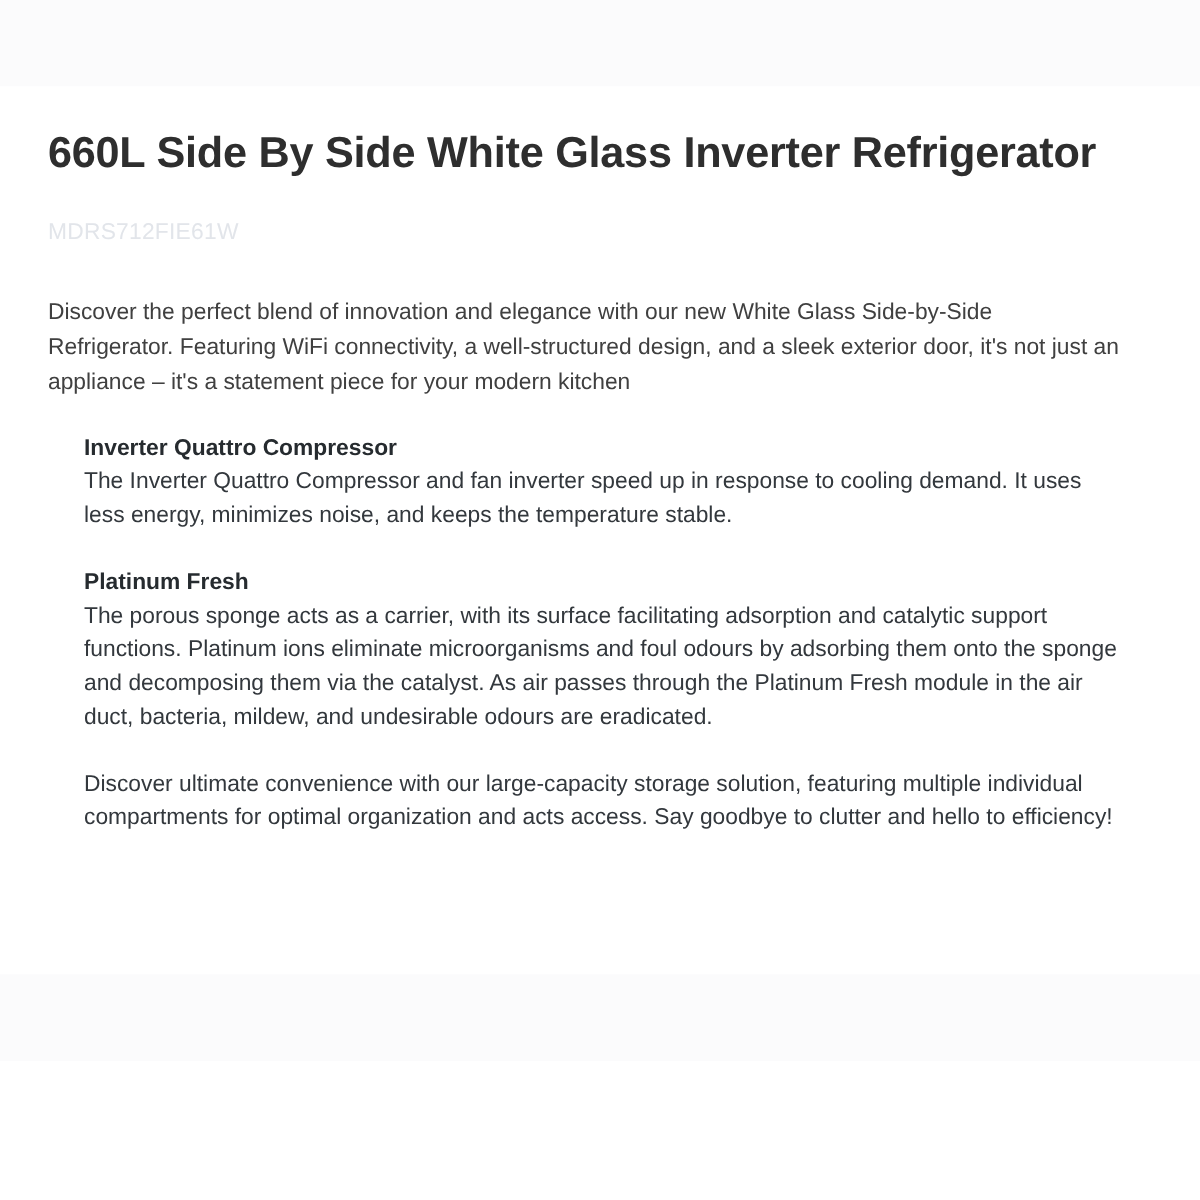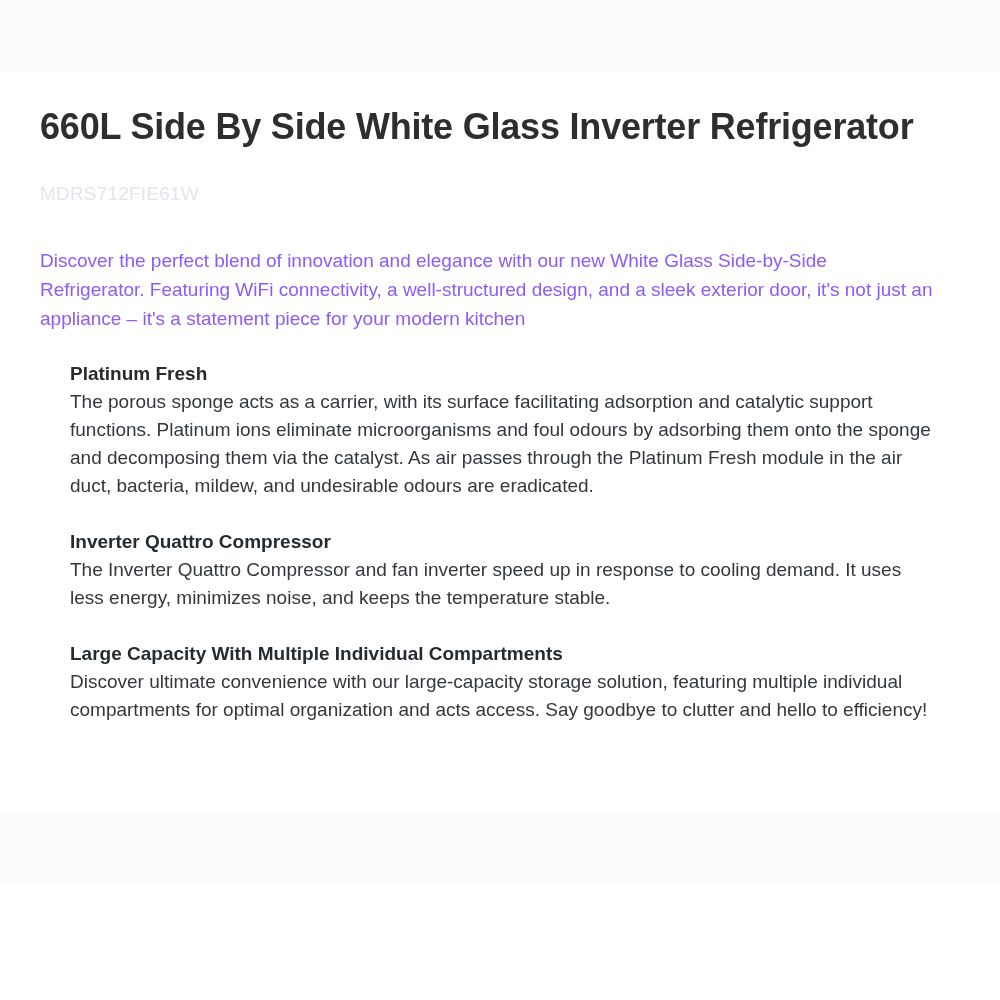--- a/index.html
+++ b/index.html
@@ -57,21 +57,21 @@
     font-size: 19px;
     line-height: 24px;
     font-weight: normal;
     color: #e2e5ea;
     letter-spacing: 0.2px;
   }
   .intro {
     margin: 40px 0 0 0;
     font-size: 19px;
     line-height: 29px;
-    color: #8b5cf6;
+    color: #404040;
     max-width: 900px;
   }
   .features {
     margin: 27px 0 0 0;
     padding: 0 0 0 30px;
     list-style: none;
   }
   .feature {
     margin: 0 0 28px 0;
     max-width: 866px;
@@ -104,31 +104,30 @@
 
     <h1 class="product-title">660L Side By Side White Glass Inverter Refrigerator</h1>
 
     <div class="sku">MDRS712FIE61W</div>
 
     <p class="intro">Discover the perfect blend of innovation and elegance with our new White Glass Side-by-Side Refrigerator. Featuring WiFi connectivity, a well-structured design, and a sleek exterior door, it's not just an appliance – it's a statement piece for your modern kitchen</p>
 
     <ul class="features">
 
       <li class="feature">
+        <div class="feature-title">Inverter Quattro Compressor</div>
+        <p class="feature-body">The Inverter Quattro Compressor and fan inverter speed up in response to cooling demand. It uses less energy, minimizes noise, and keeps the temperature stable.</p>
+      </li>
+
+      <li class="feature">
         <div class="feature-title">Platinum Fresh</div>
         <p class="feature-body">The porous sponge acts as a carrier, with its surface facilitating adsorption and catalytic support functions. Platinum ions eliminate microorganisms and foul odours by adsorbing them onto the sponge and decomposing them via the catalyst. As air passes through the Platinum Fresh module in the air duct, bacteria, mildew, and undesirable odours are eradicated.</p>
       </li>
 
       <li class="feature">
-        <div class="feature-title">Inverter Quattro Compressor</div>
-        <p class="feature-body">The Inverter Quattro Compressor and fan inverter speed up in response to cooling demand. It uses less energy, minimizes noise, and keeps the temperature stable.</p>
-      </li>
-
-      <li class="feature">
-        <div class="feature-title">Large Capacity With Multiple Individual Compartments</div>
         <p class="feature-body">Discover ultimate convenience with our large-capacity storage solution, featuring multiple individual compartments for optimal organization and acts access. Say goodbye to clutter and hello to efficiency!</p>
       </li>
 
     </ul>
 
   </div>
 
   <div class="band band-bottom"></div>
 
 </div>

